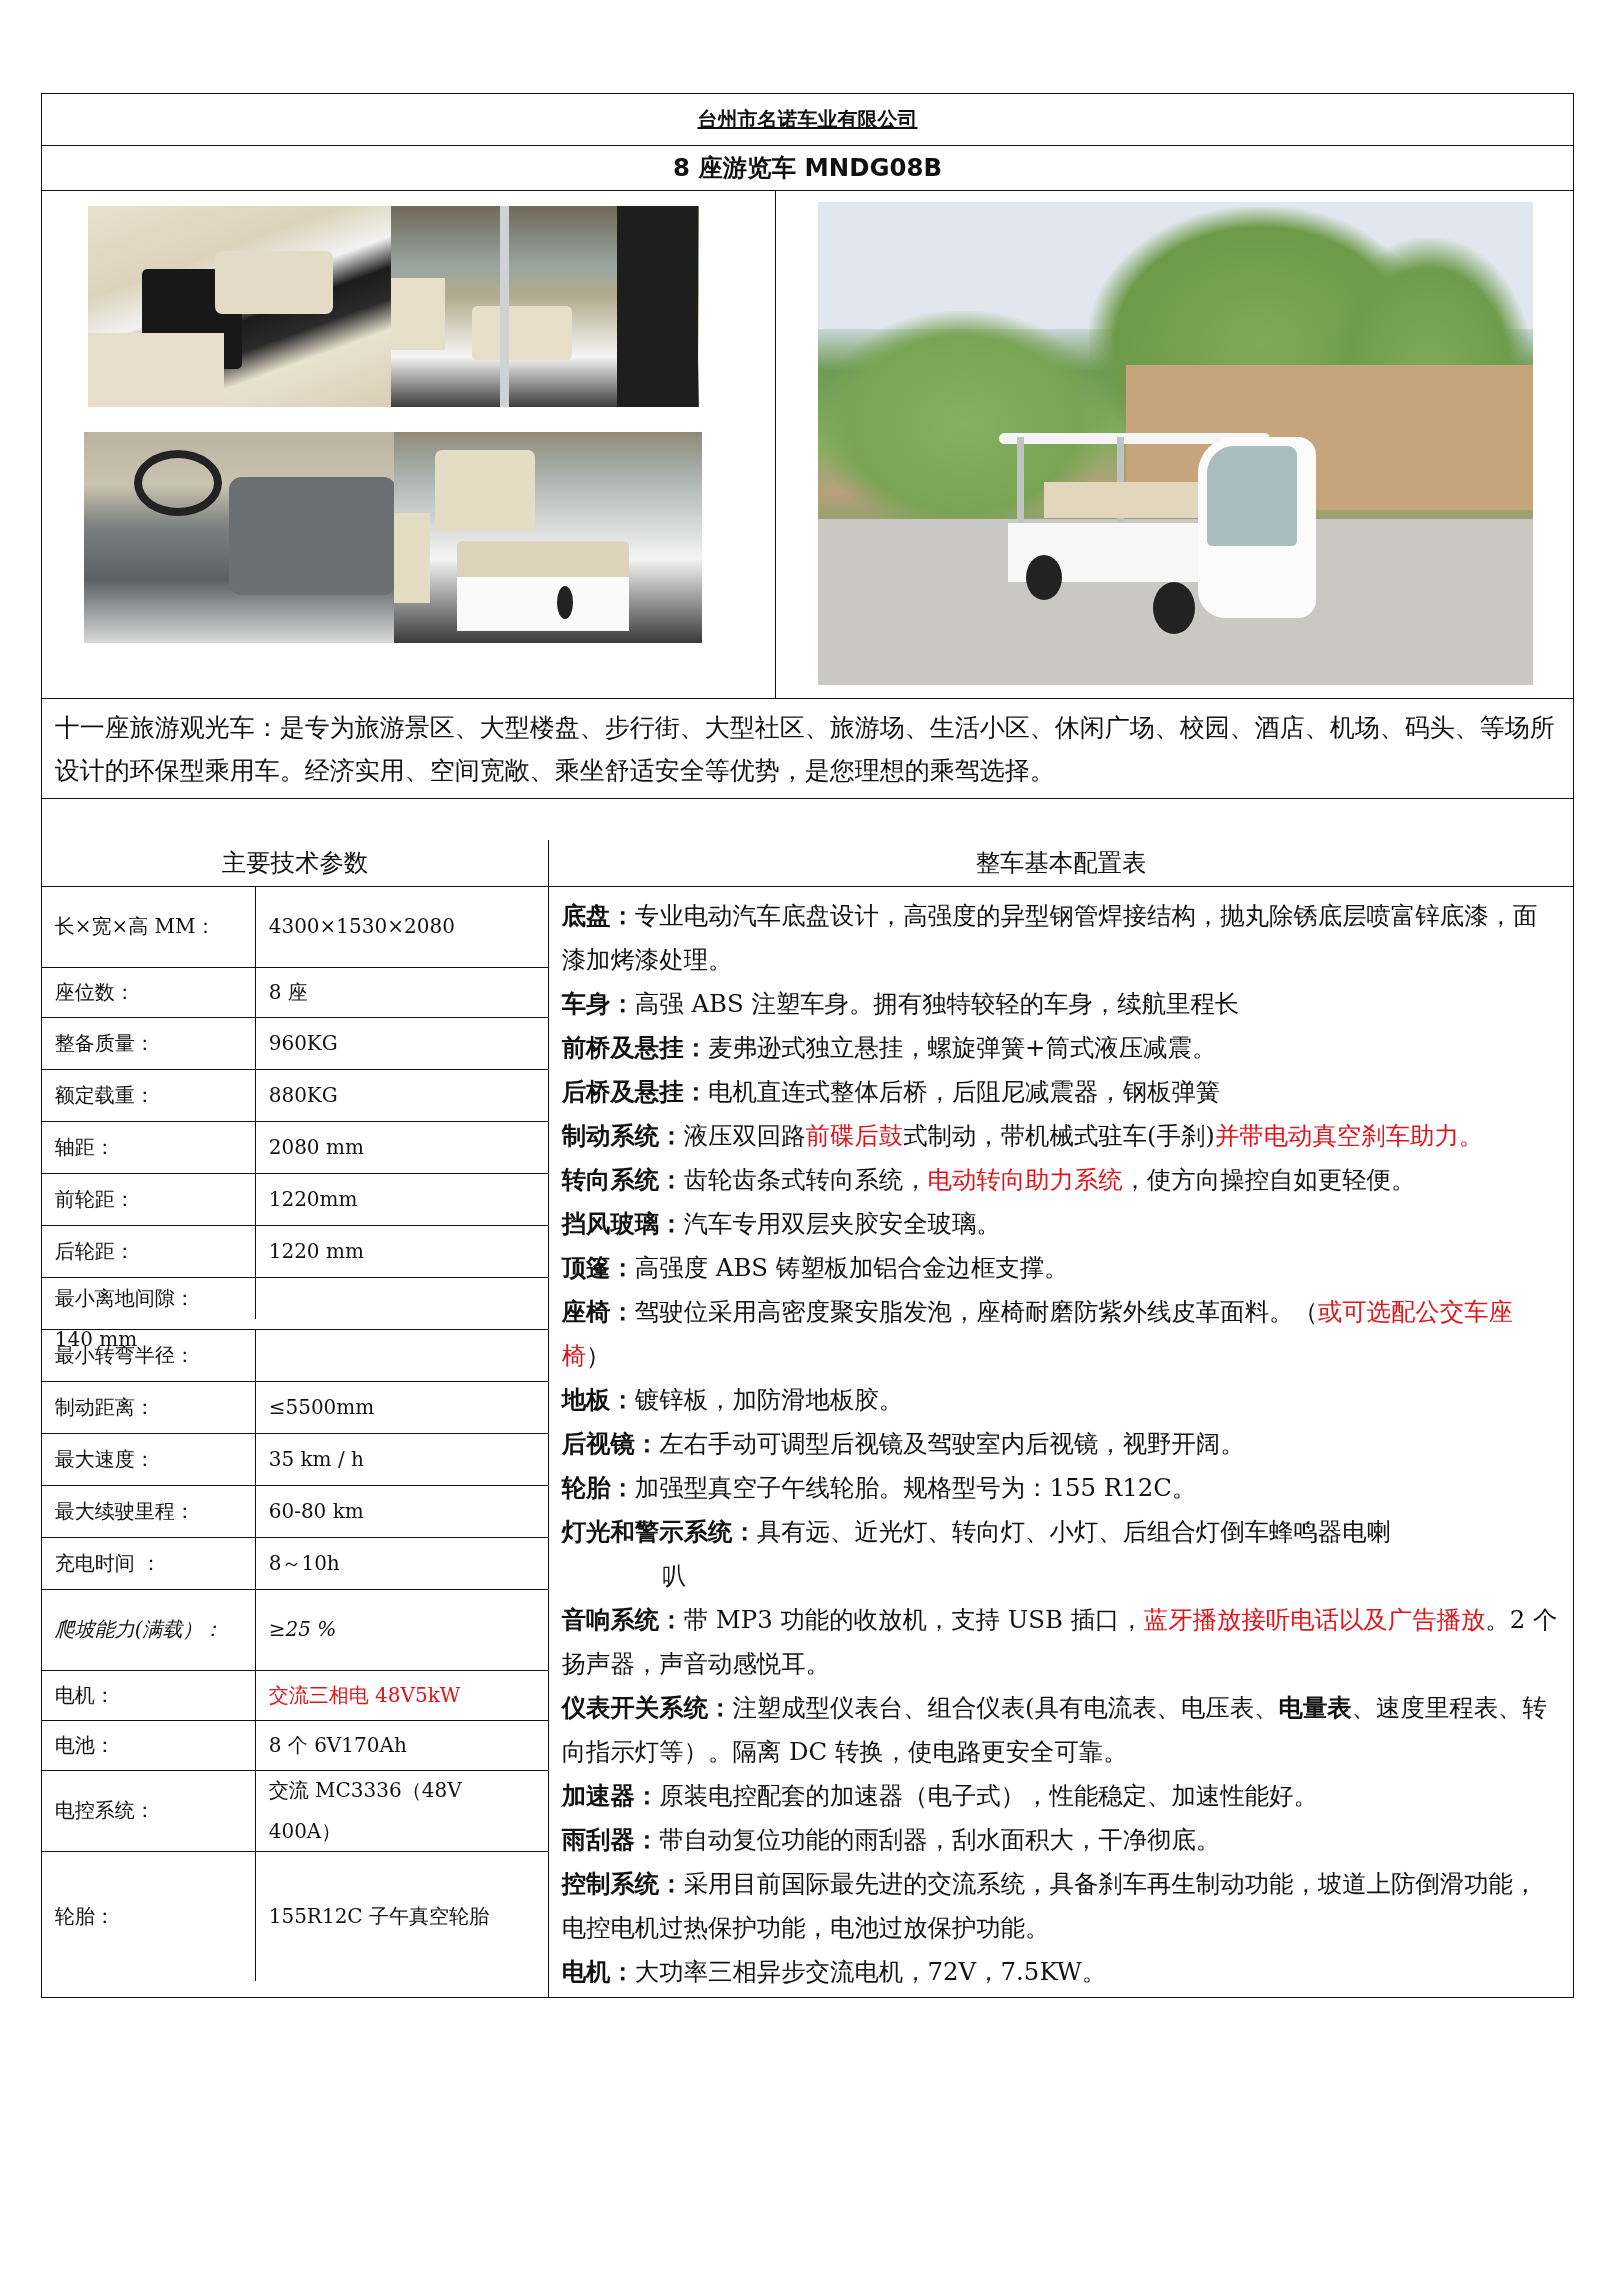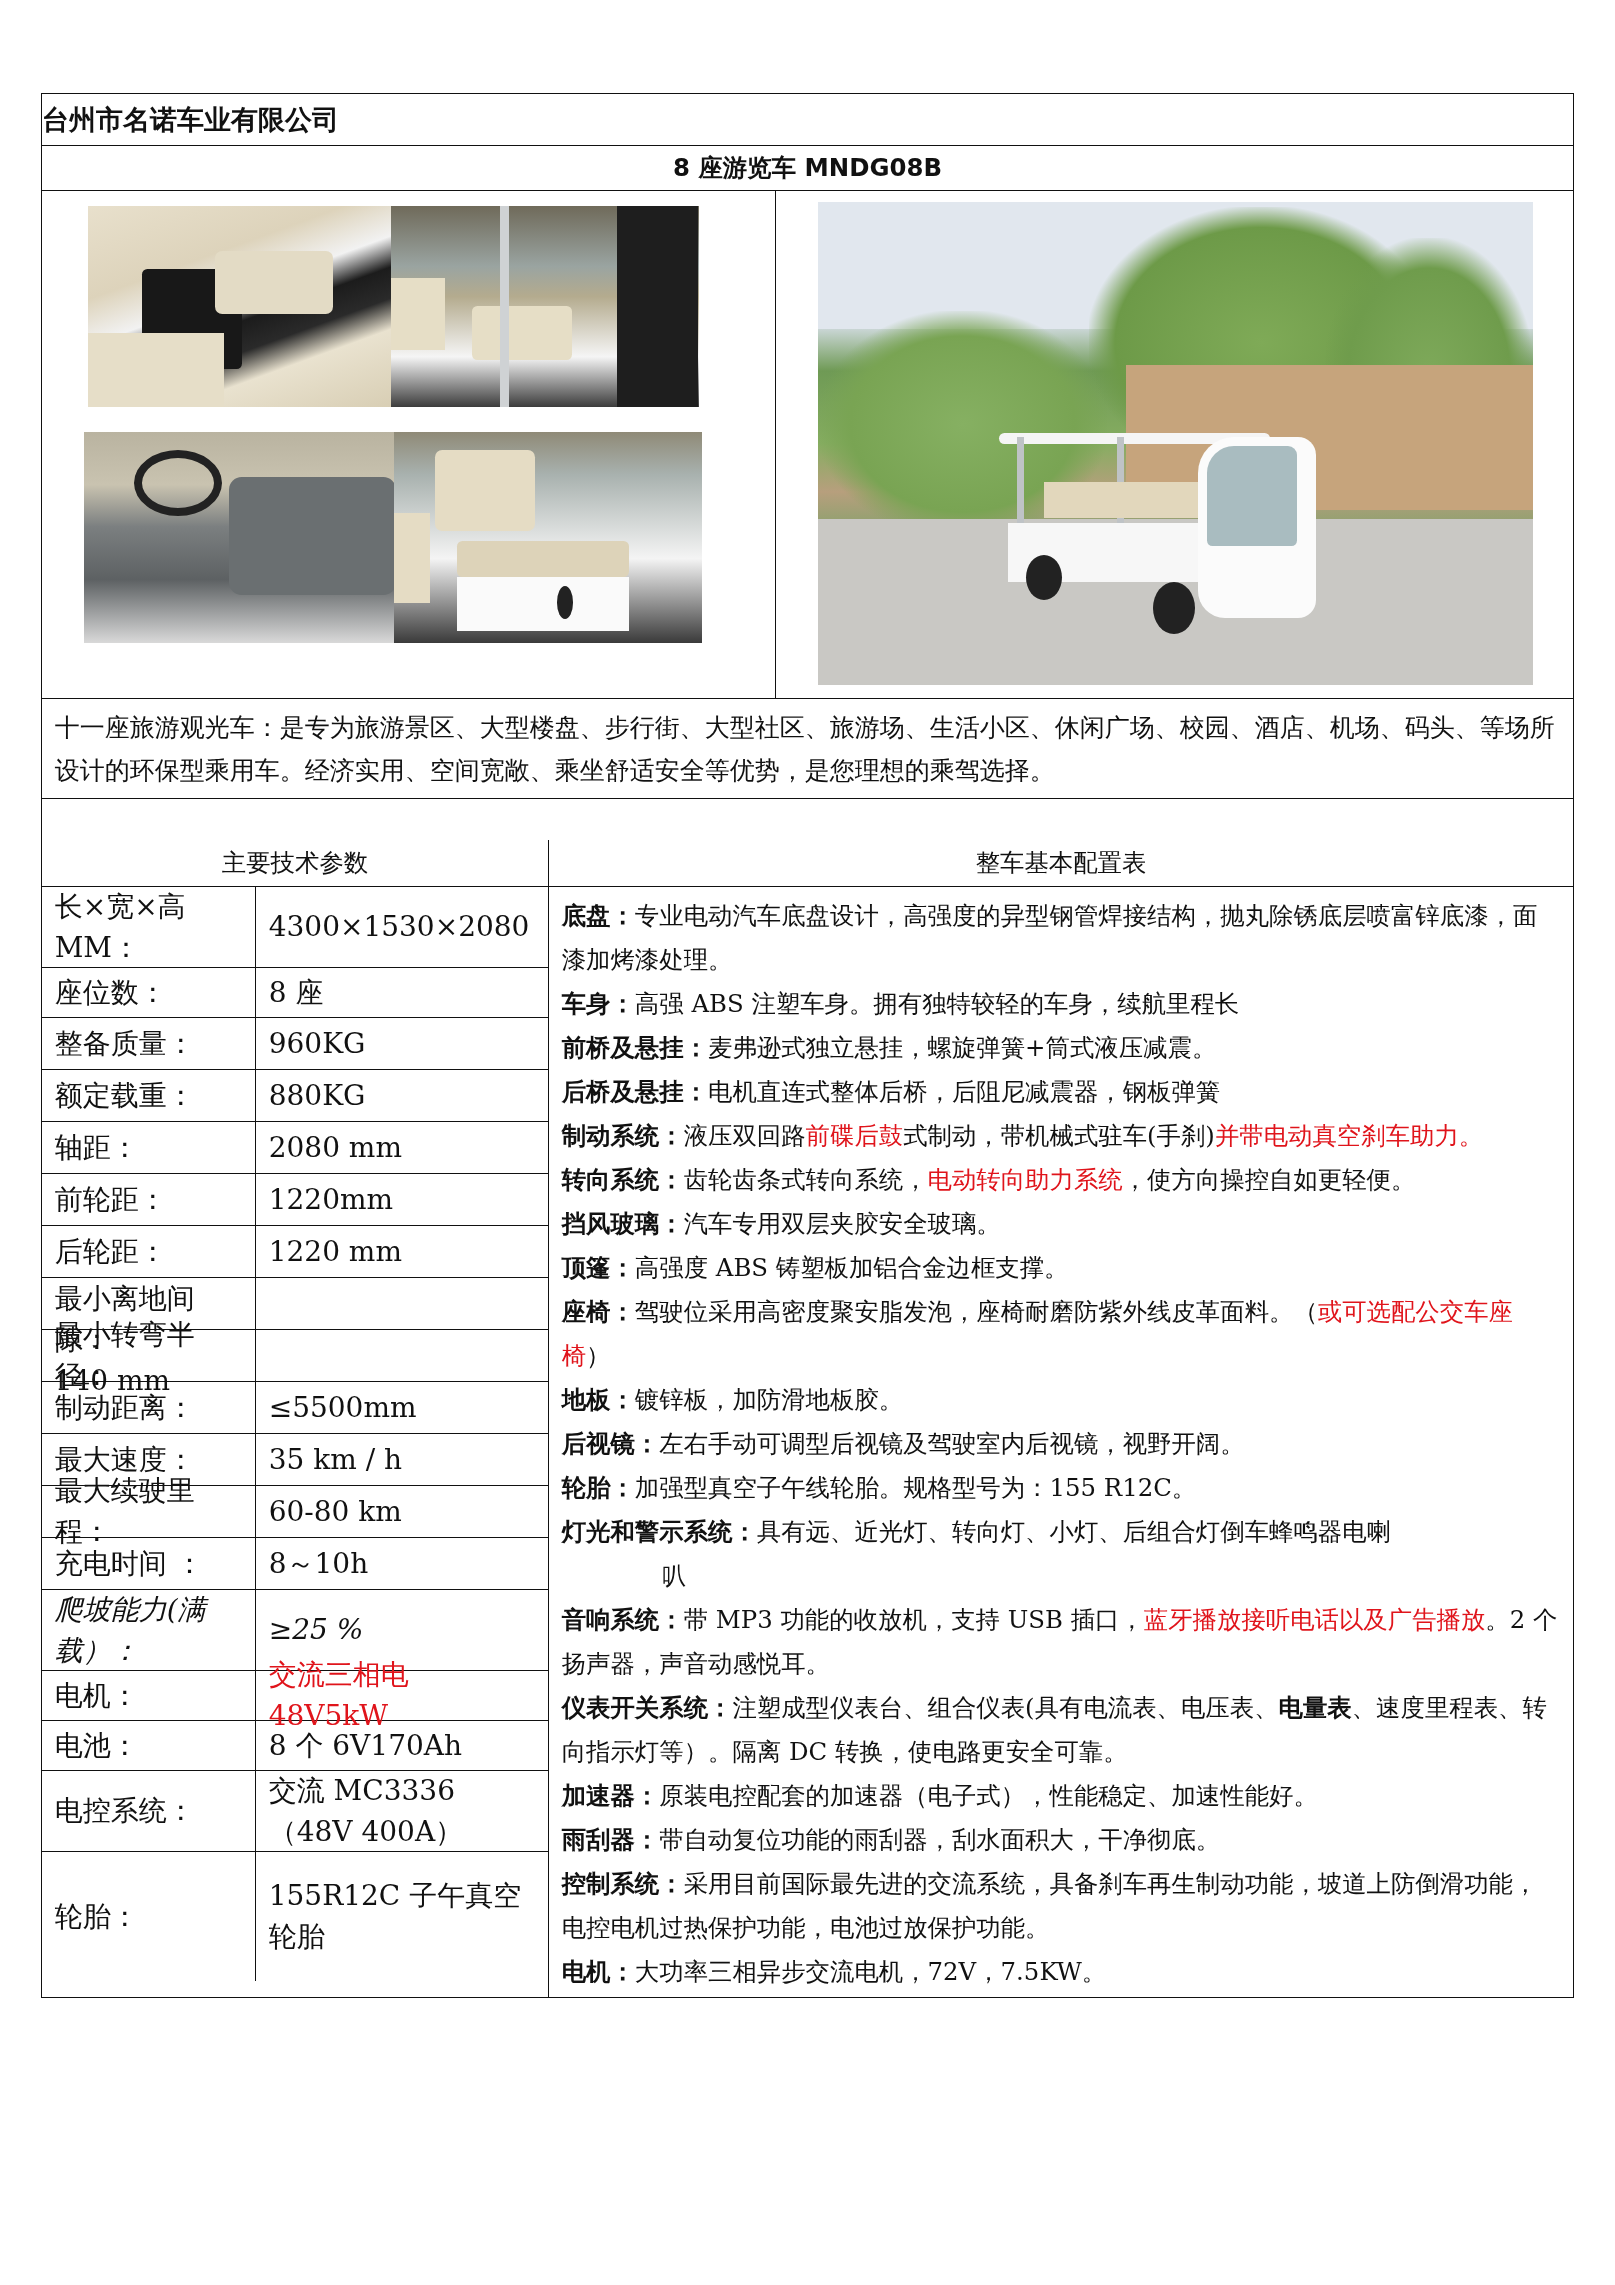--- a/index.html
+++ b/index.html
@@ -1,31 +1,31 @@
 <!DOCTYPE html>
 <html style="font-size:14.5px"><head>
 <meta charset="utf-8">
 <style>
   html, body { margin:0; padding:0; background:#ffffff; }
   body { width:1616px; height:2285px; position:relative; font-family:"DejaVu Serif","Liberation Serif",serif; color:#111; }
   .sheet { position:absolute; left:41px; top:93px; width:1533px; border:1.8px solid #111; box-sizing:border-box; }
   .row { border-bottom:1.8px solid #111; box-sizing:border-box; }
   .row:last-child { border-bottom:none; }
-  .title-row { height:52px; display:flex; align-items:center; font-family:"DejaVu Sans","Liberation Sans",sans-serif; font-weight:bold; font-size:27px; }
+  .title-row { height:52px; display:flex; align-items:center; justify-content:center; font-family:"DejaVu Sans","Liberation Sans",sans-serif; font-weight:bold; font-size:20px;text-decoration:underline; }
   .model-row { height:45px; display:flex; align-items:center; justify-content:center; font-family:"DejaVu Sans","Liberation Sans",sans-serif; font-weight:bold; font-size:24.4px; }
   .photo-row { height:508px; display:flex; }
   .photo-left { width:734px; border-right:1.8px solid #111; position:relative; box-sizing:border-box; }
   .photo-right { flex:1; position:relative; }
   .ph { position:absolute; overflow:hidden; }
   .intro-row { padding:7.2px 12.7px 5.4px 12.7px; font-family:"DejaVu Sans","Liberation Sans",sans-serif; font-weight:normal; font-size:25px; line-height:43px; }
   .grid { display:flex;margin-top:41px; }
   .col-spec { width:507px; border-right:1.8px solid #111; box-sizing:border-box; }
   .col-conf { flex:1; }
   .hdr { height:47px; display:flex; align-items:center; justify-content:center; font-family:"DejaVu Sans","Liberation Sans",sans-serif; font-size:24.4px; border-bottom:1.8px solid #111; box-sizing:border-box; }
-  .spec-row { display:flex; border-bottom:1.8px solid #111; box-sizing:border-box; font-size:28px; }
+  .spec-row { display:flex; border-bottom:1.8px solid #111; box-sizing:border-box; font-size:20px; }
   .spec-row:last-child { border-bottom:none; }
   .spec-k { width:214px; border-right:1.8px solid #111; box-sizing:border-box; padding:0 12.7px; display:flex; align-items:center; line-height:41px; }
   .spec-v { flex:1; padding:0 12.7px; display:flex; align-items:center; line-height:41px; }
   .conf { padding:7.2px 12.7px 3.6px 12.7px; font-size:24.4px; line-height:44px; }
   .conf p { margin:0; }
   .conf .k { font-family:"DejaVu Sans","Liberation Sans",sans-serif; font-weight:bold; }
   .indent { padding-left:100px; }
 </style>
 </head>
 <body>

